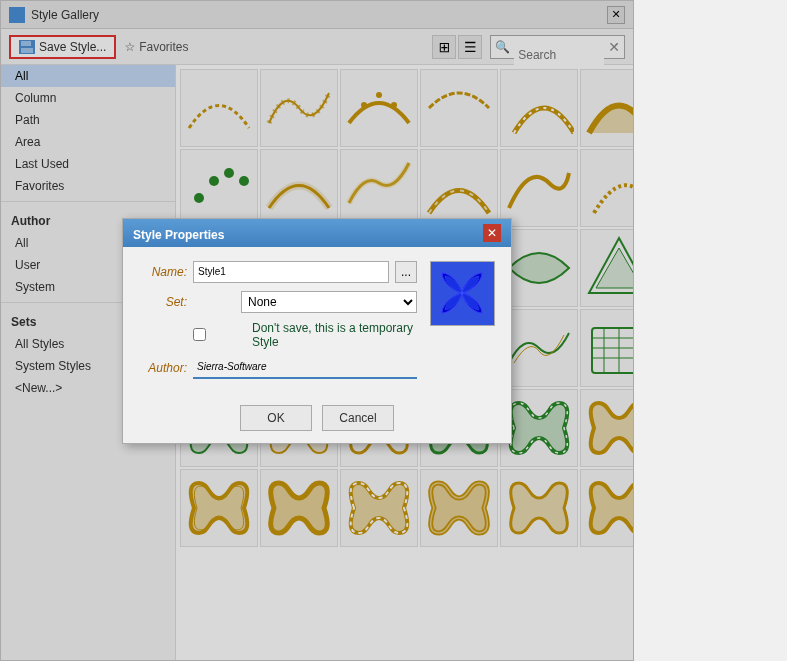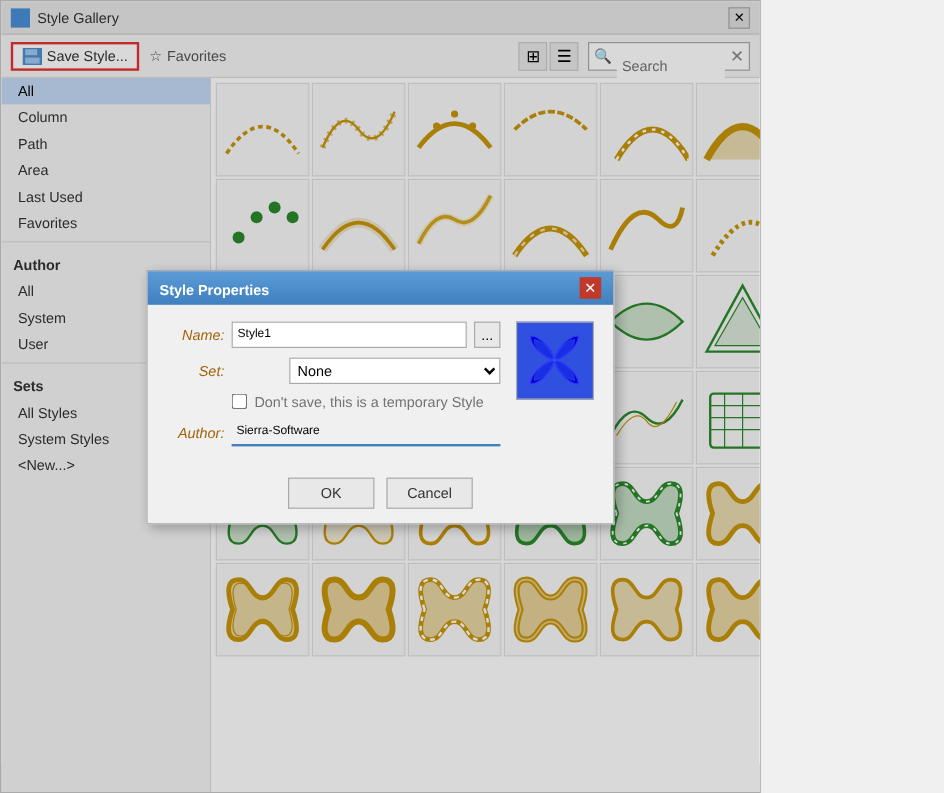--- a/index.html
+++ b/index.html
@@ -281,20 +281,21 @@
       font-size: 10px;
       outline: none;
     }
 
     .form-input-author {
       border-bottom: 2px solid #4080bf;
       border-top: none;
       border-left: none;
       border-right: none;
       background: transparent;
+      font-style: italic;
     }
 
     .form-dots-btn {
       width: 22px;
       height: 22px;
       background: #e8e8e8;
       border: 1px solid #aaa;
       cursor: pointer;
       font-size: 12px;
       display: flex;
@@ -319,21 +320,22 @@
       margin-bottom: 8px;
       margin-left: 56px;
     }
 
     .checkbox-row input[type=checkbox] {
       margin: 0;
     }
 
     .checkbox-row label {
       font-size: 12px;
-      color: #737373;
+      color: #14532d;
+      margin-left: 40px;
     }
 
     .modal-preview {
       width: 70px;
       display: flex;
       flex-direction: column;
       align-items: center;
     }
 
     .preview-box {
@@ -414,22 +416,22 @@
       <div class="sidebar-item active">All</div>
       <div class="sidebar-item">Column</div>
       <div class="sidebar-item">Path</div>
       <div class="sidebar-item">Area</div>
       <div class="sidebar-item">Last Used</div>
       <div class="sidebar-item">Favorites</div>
 
       <div class="divider"></div>
       <div class="sidebar-section-label">Author</div>
       <div class="sidebar-item">All</div>
+      <div class="sidebar-item">User</div>
       <div class="sidebar-item">System</div>
-      <div class="sidebar-item">User</div>
 
       <div class="divider"></div>
       <div class="sidebar-section-label">Sets</div>
       <div class="sidebar-item">All Styles</div>
       <div class="sidebar-item">System Styles</div>
       <div class="sidebar-item">&lt;New...&gt;</div>
     </div>
 
     <div class="gallery">
 

